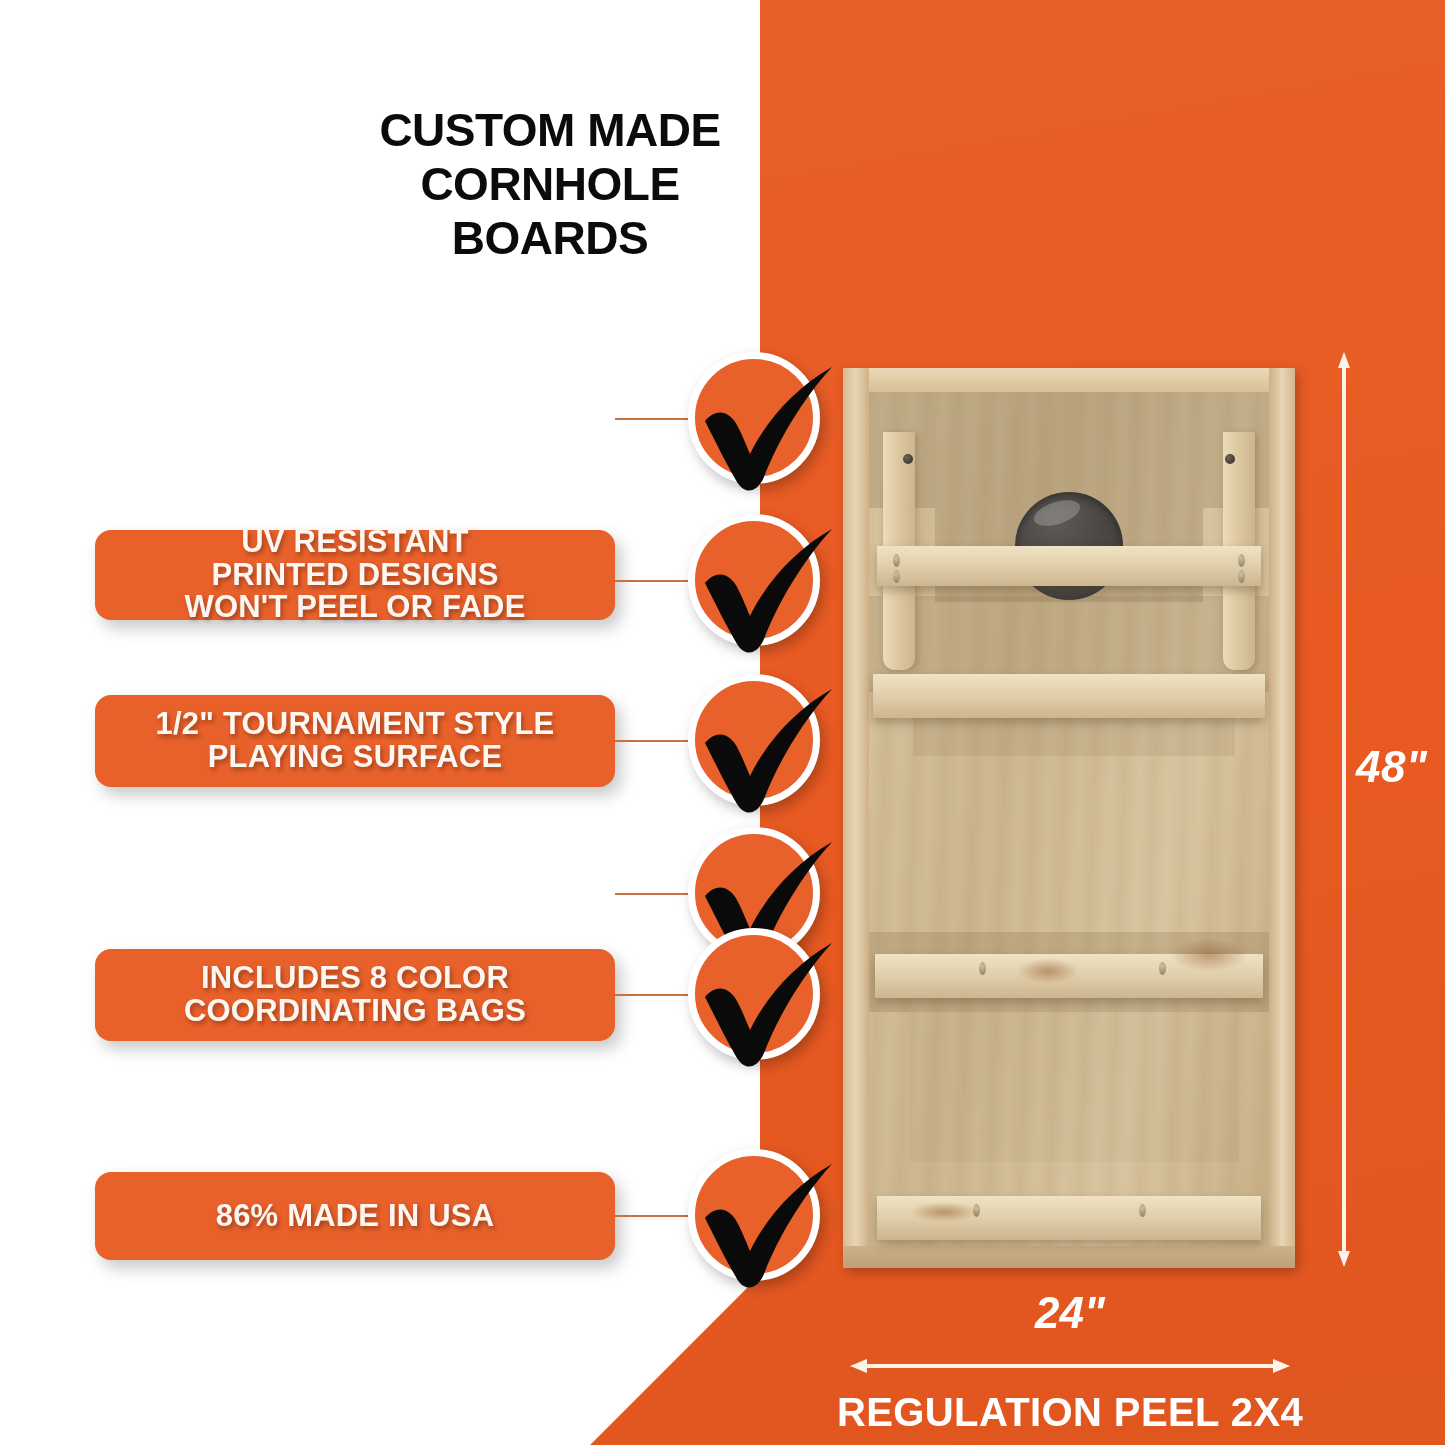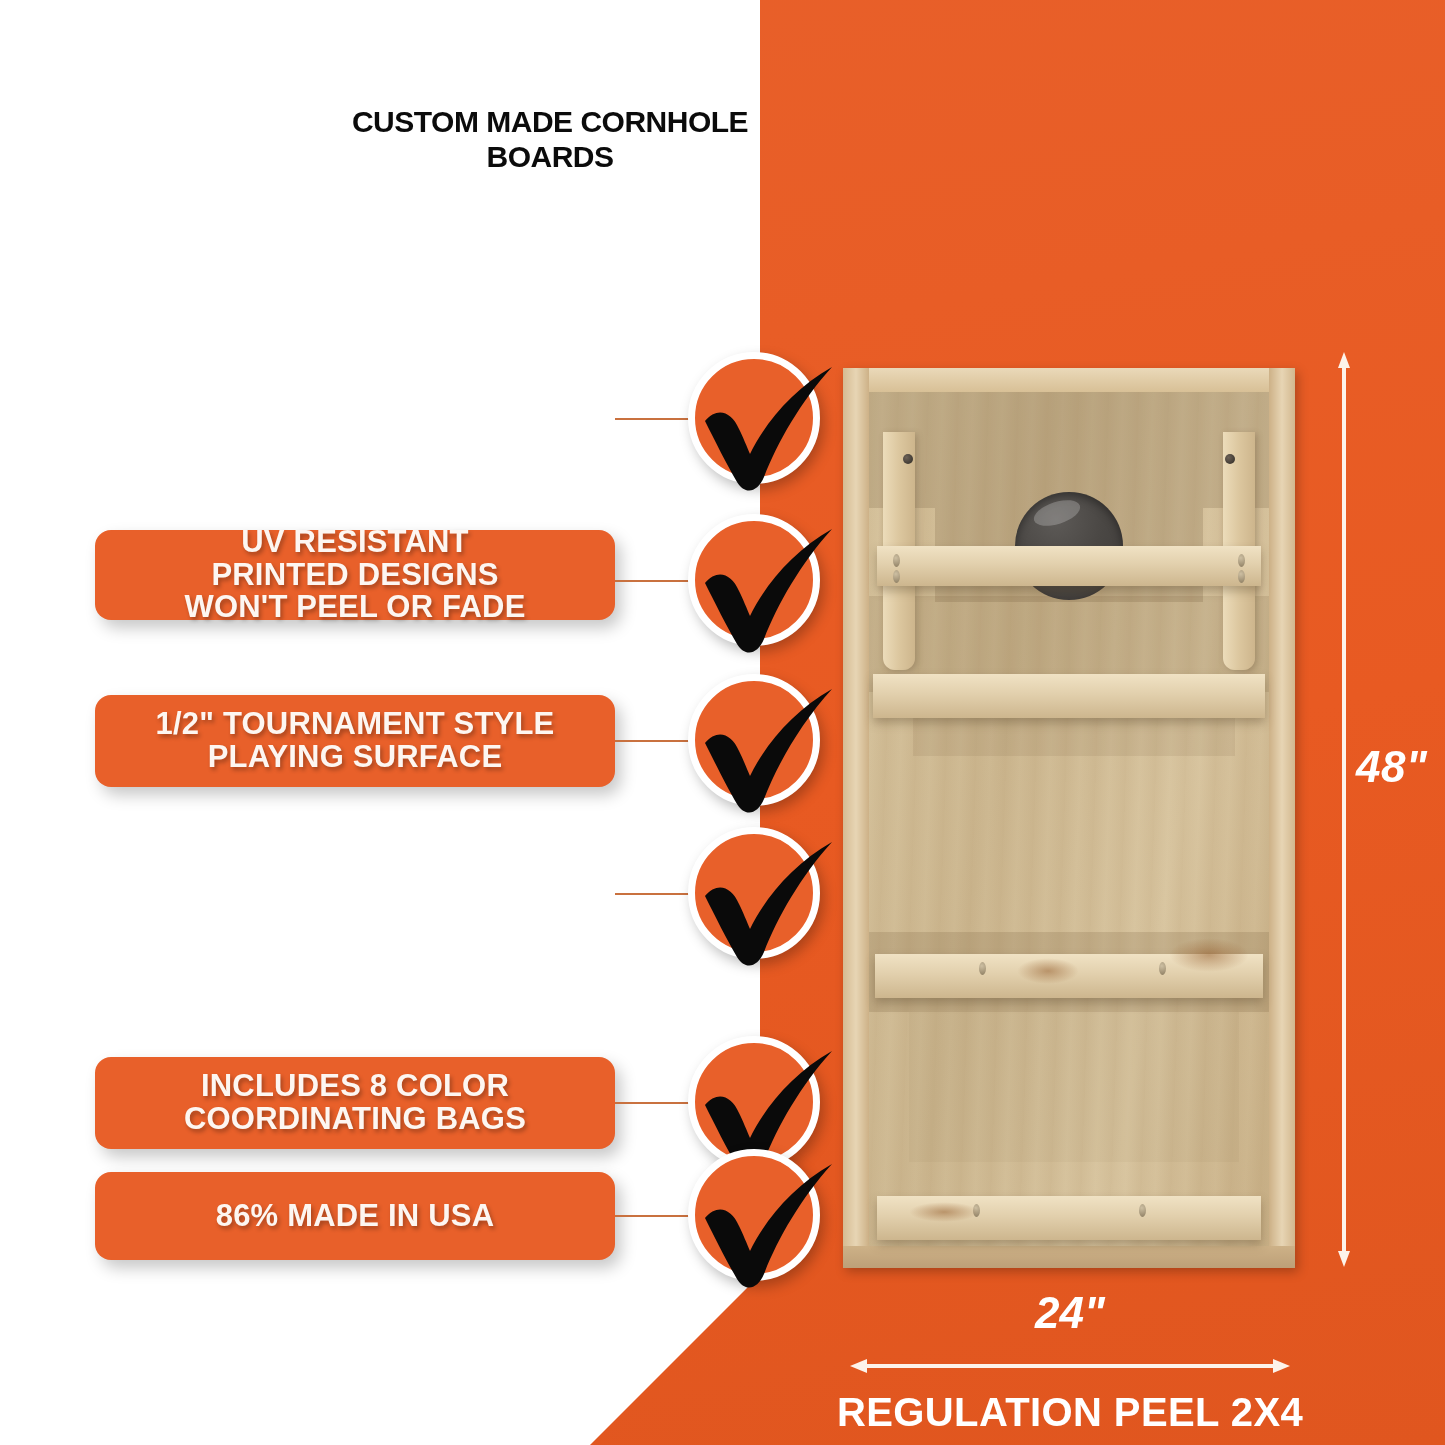--- a/index.html
+++ b/index.html
@@ -54,21 +54,21 @@
   .logo-rule { position: absolute; background: #111; height: 5px; }
   .rule1 { left: 60px; top: 200px; width: 200px; }
   .rule2 { left: 72px; top: 213px; width: 190px; }
   .rule3 { left: 62px; top: 226px; width: 190px; }
 
   
   .header-title {
     position: absolute; left: 350px; top: 104px; width: 400px;
     text-align: center;
     font-family: "Liberation Sans Narrow", "Liberation Sans", sans-serif;
-    font-weight: 700; font-size: 30px; line-height: 1.17;
+    font-weight: 700; font-size: 46px; line-height: 1.17;
     color: #0b0b0b; letter-spacing: -0.5px;
   }
 
   
   .features-box {
     position: absolute; left: 760px; top: 92px; width: 660px; height: 188px;
     background: #ffffff; border: 4px solid #111; border-radius: 14px;
     display: flex; flex-direction: column; align-items: center; justify-content: center;
   }
   .feat-product {
@@ -240,21 +240,21 @@
 
   <div class="feature-row" style="top:843px;">
     <div class="connector" style="left:615px; top:50px; width:75px;"></div>
     <div class="badge" style="left:688px; top:-16px;">
       <svg viewBox="0 0 180 170">
         <path d="M36 84 C48 70, 62 74, 70 92 C74 100, 78 110, 81 117 C96 86, 124 52, 163 30 C132 64, 108 106, 95 140 C88 156, 76 158, 68 145 C58 128, 46 104, 36 84 Z" fill="#0a0a0a"></path>
       </svg>
     </div>
   </div>
 
-  <div class="feature-row" style="top:1057px;padding-left:12px;">
+  <div class="feature-row" style="top:949px;padding-left:12px;">
     <div class="pill" style="height:92px;">
       <div class="pill-text">INCLUDES 8 COLOR
 COORDINATING BAGS</div>
     </div>
     <div class="connector" style="left:615px; top:45px; width:75px;"></div>
     <div class="badge" style="left:688px; top:-21px;">
       <svg viewBox="0 0 180 170">
         <path d="M36 84 C48 70, 62 74, 70 92 C74 100, 78 110, 81 117 C96 86, 124 52, 163 30 C132 64, 108 106, 95 140 C88 156, 76 158, 68 145 C58 128, 46 104, 36 84 Z" fill="#0a0a0a"></path>
       </svg>
     </div>

